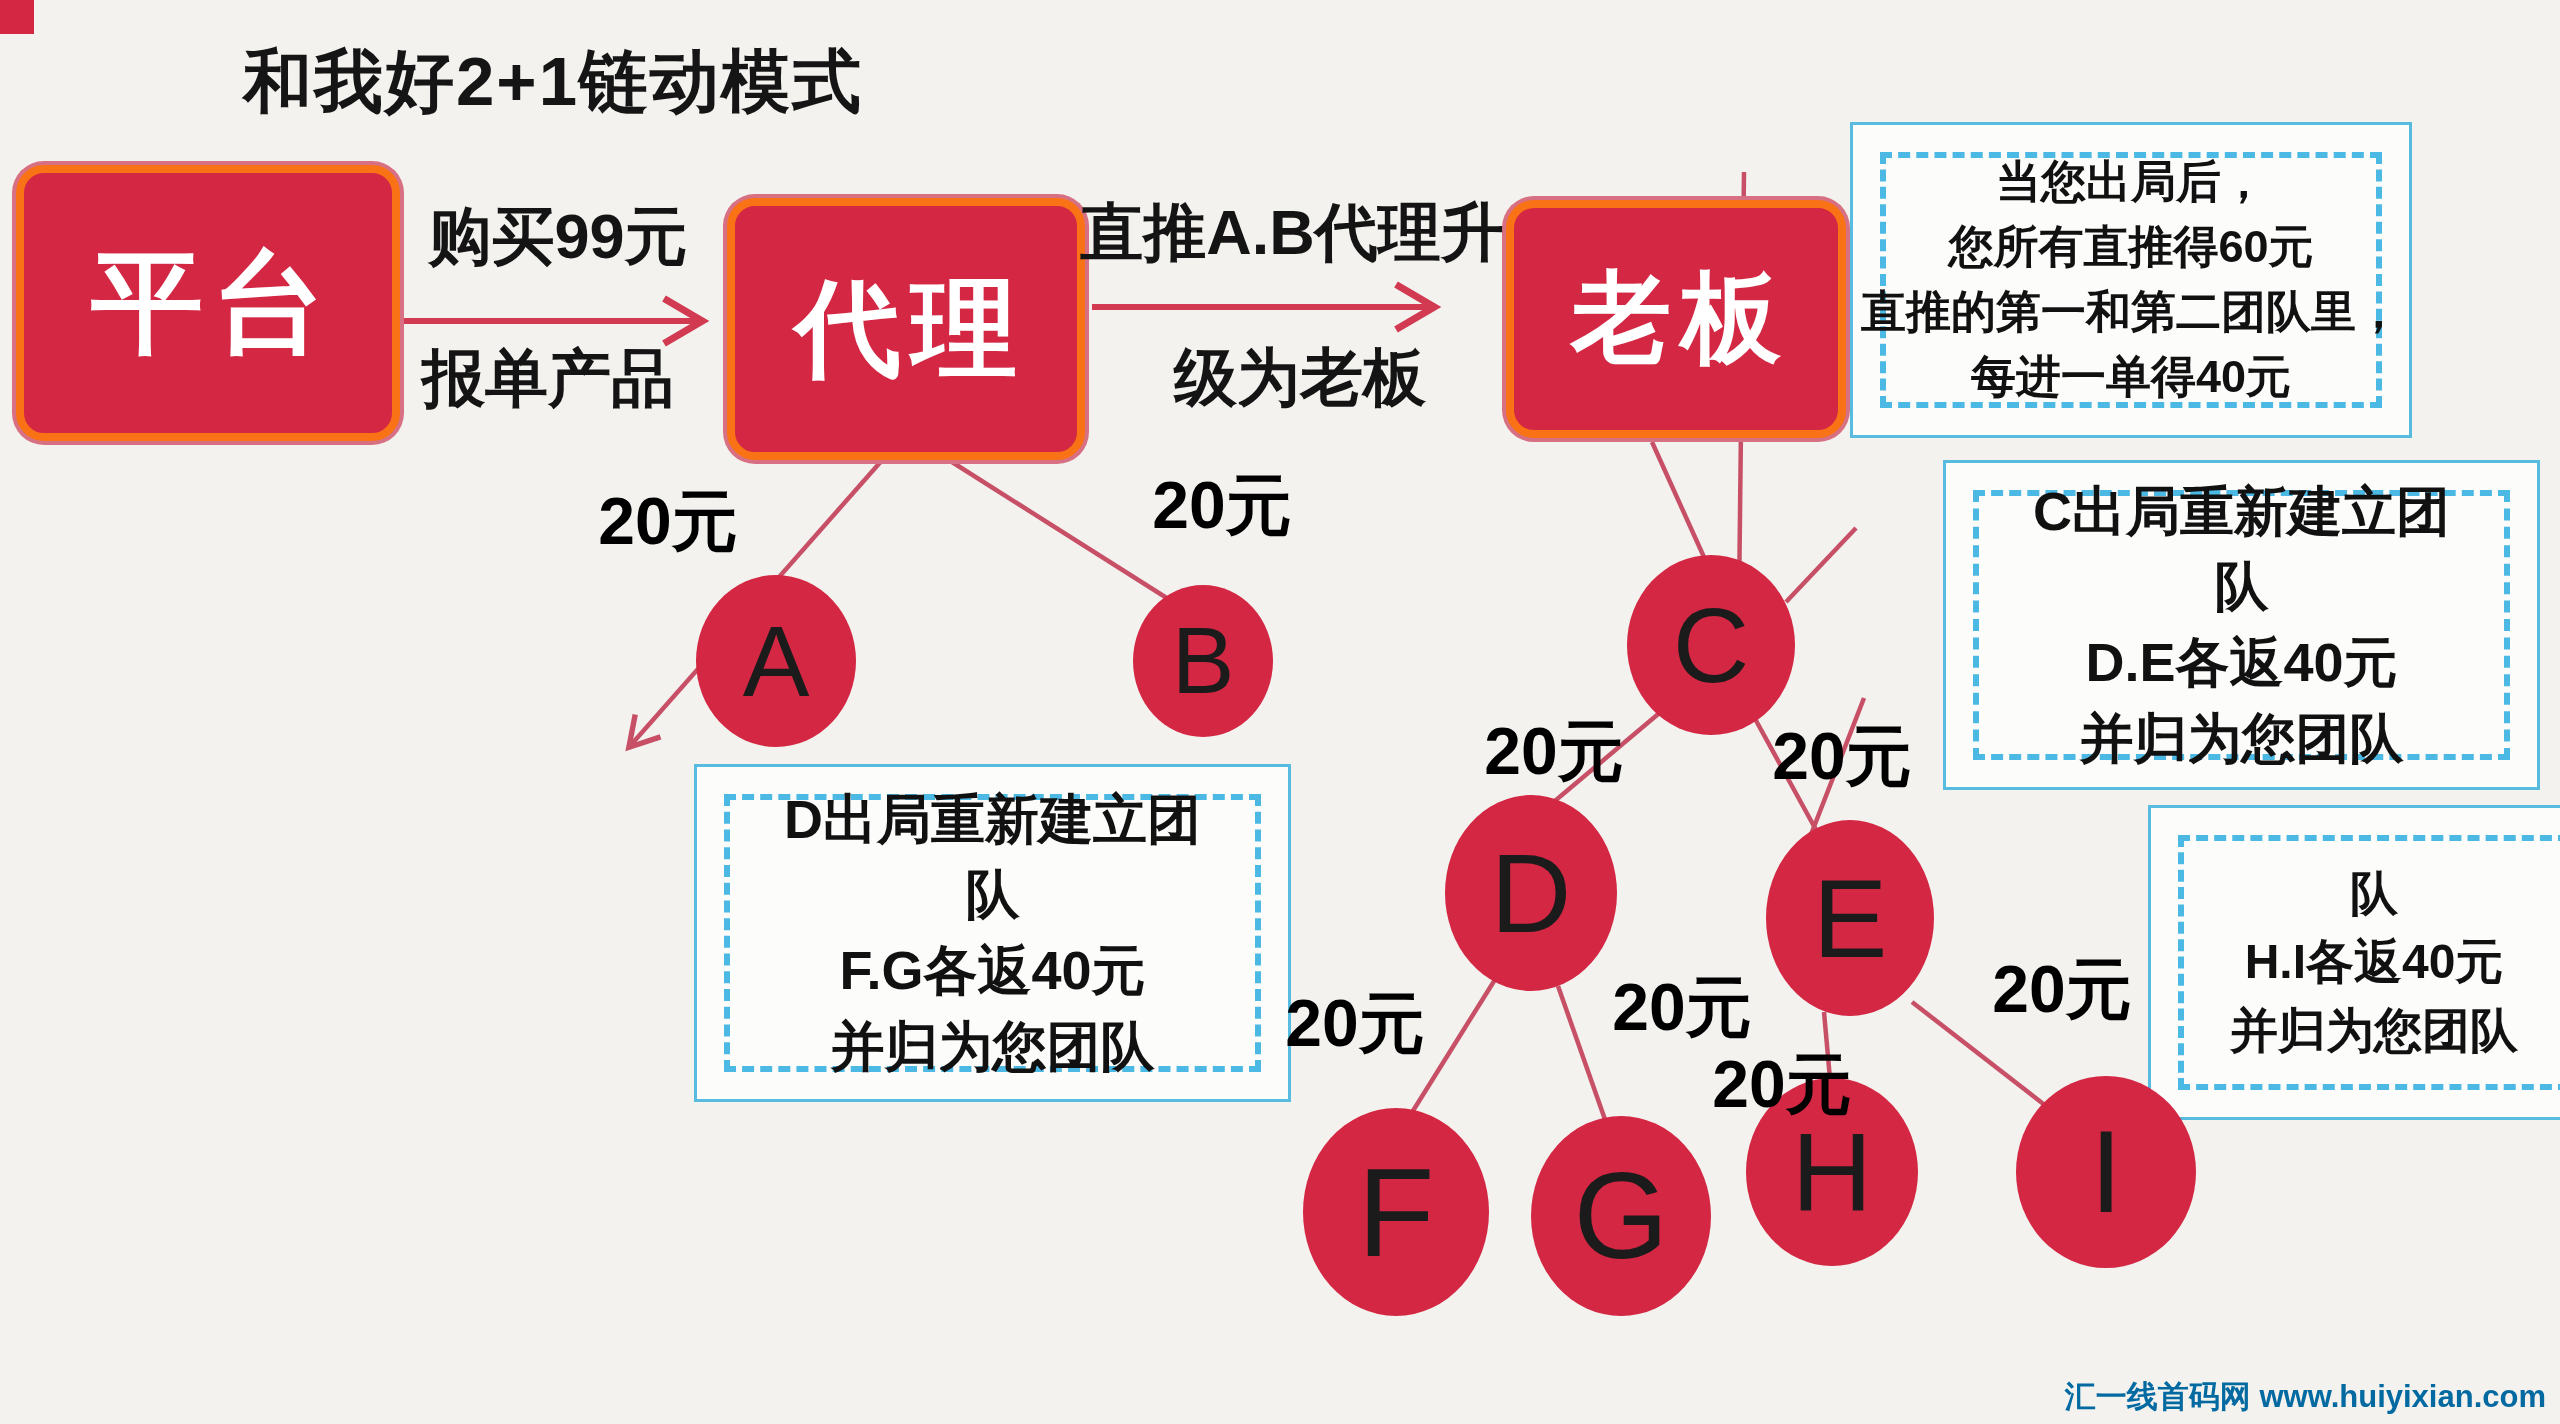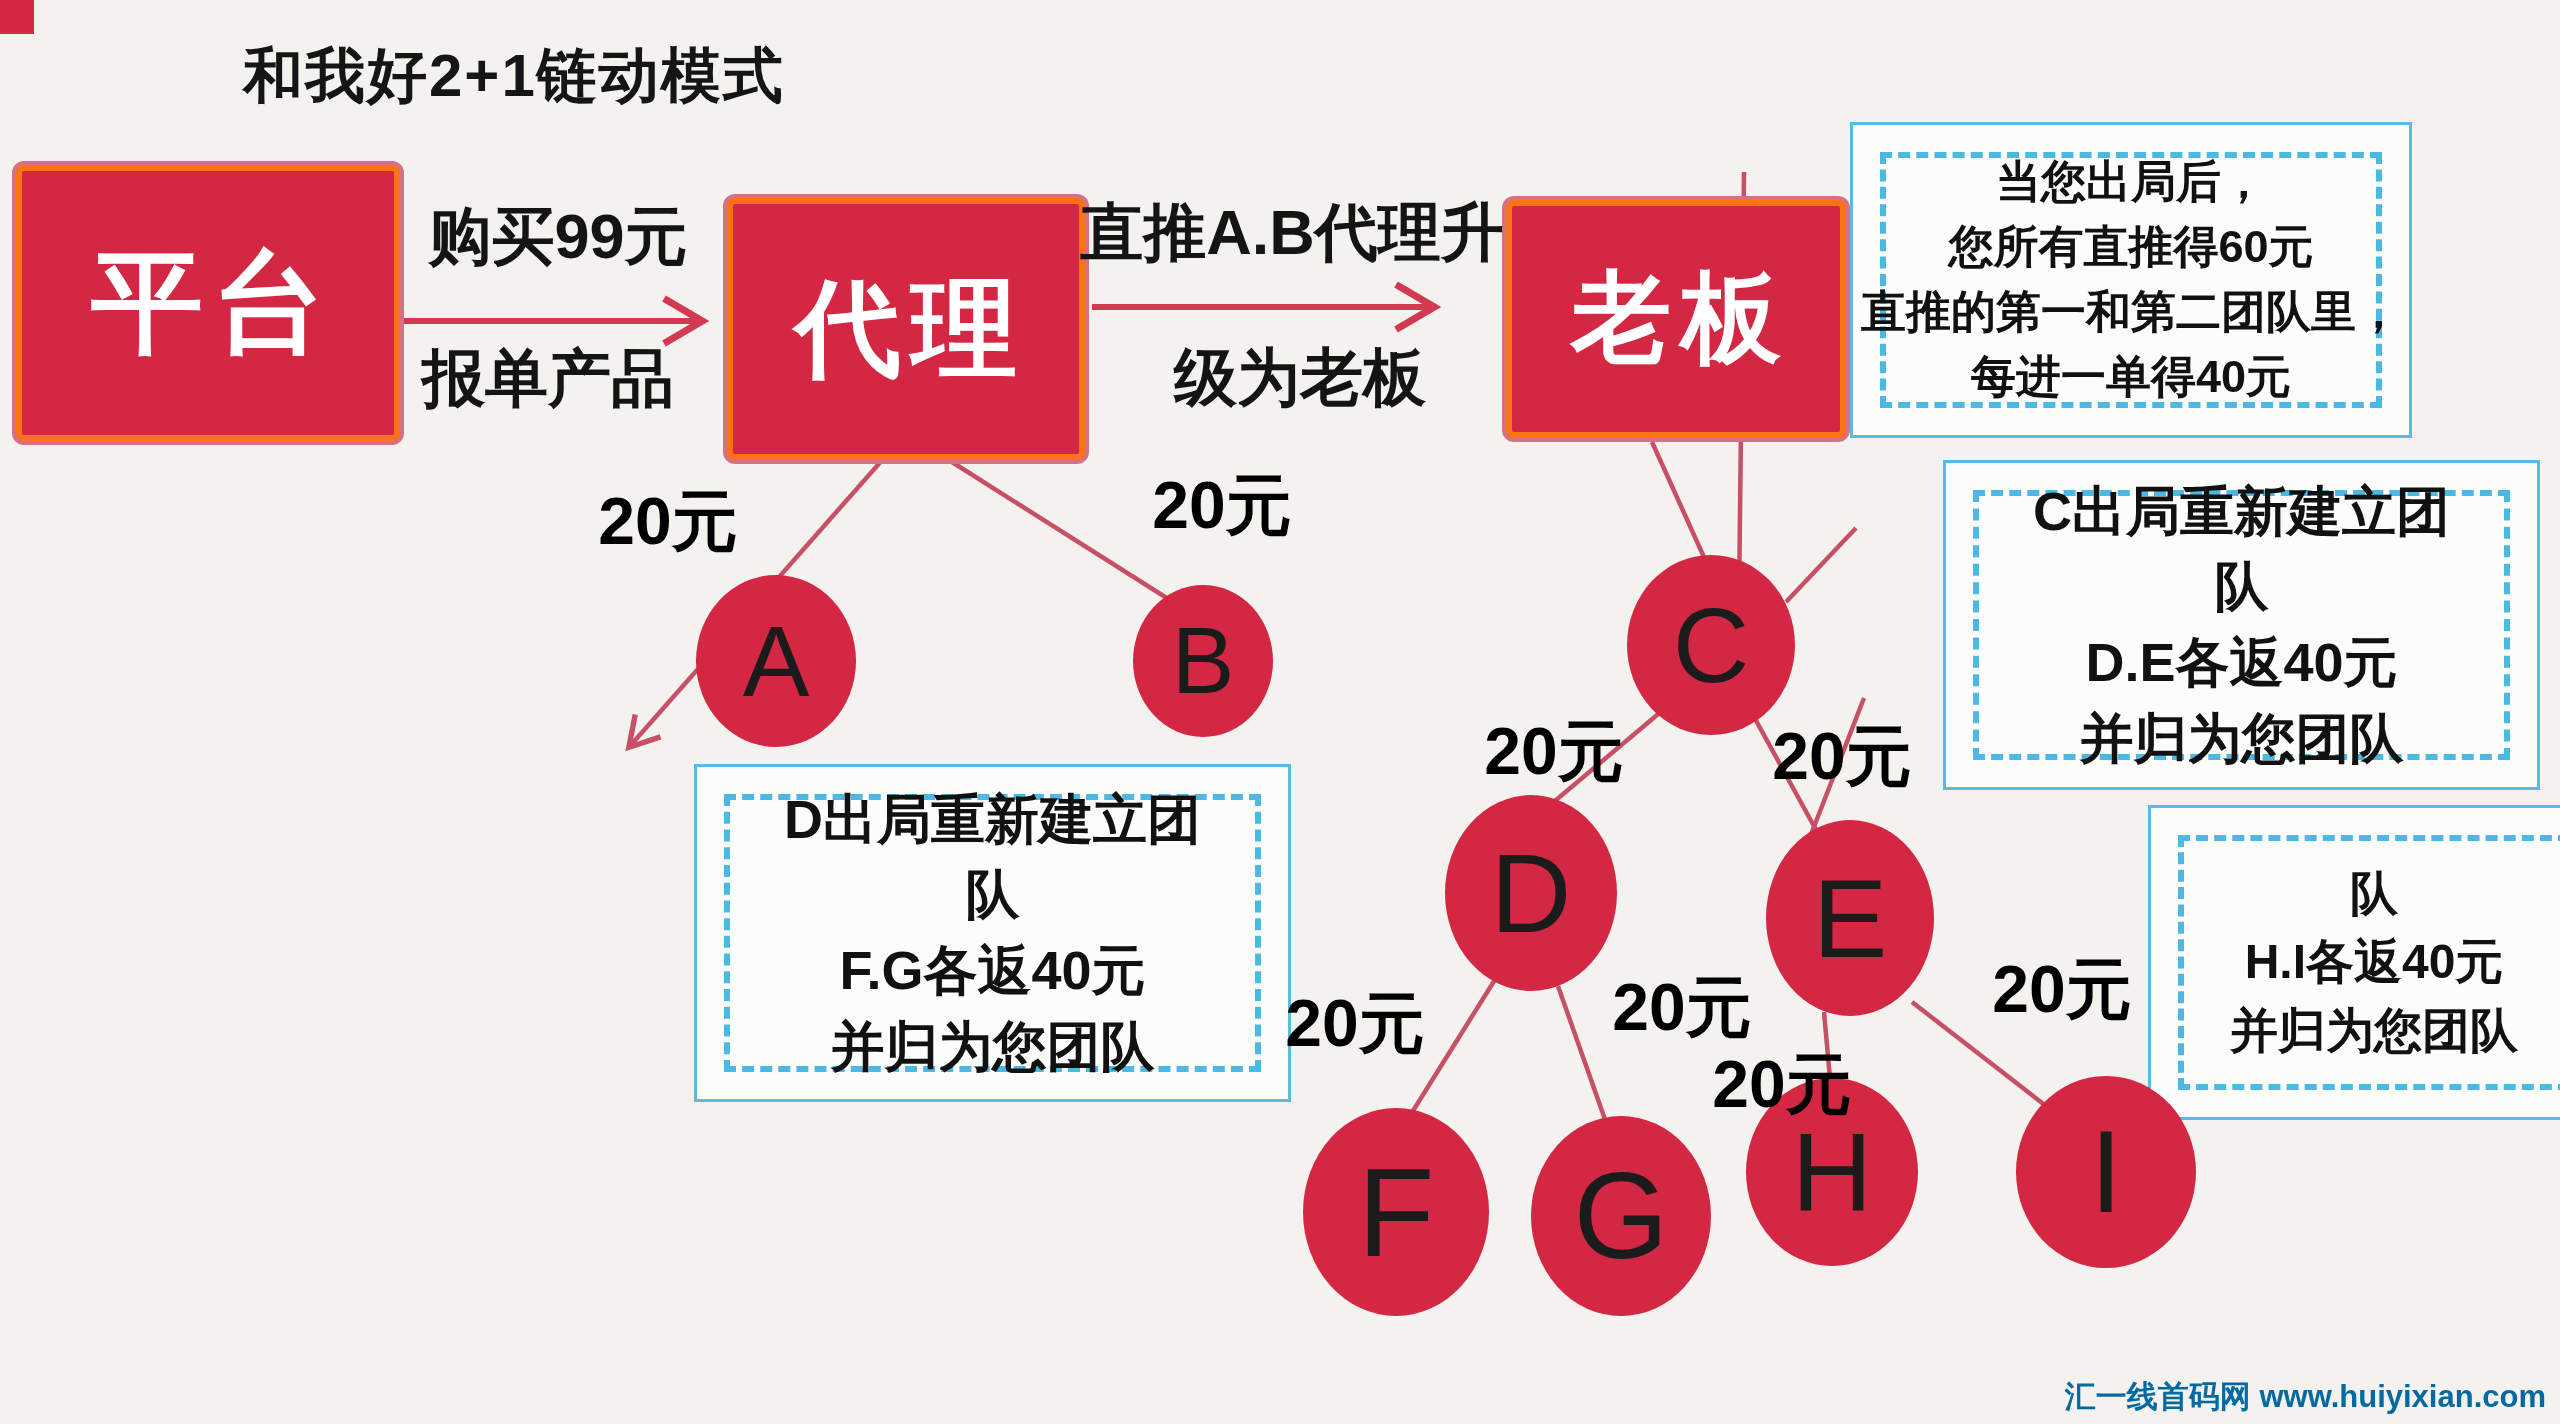--- a/index.html
+++ b/index.html
@@ -5,28 +5,28 @@
   html,body { margin:0; padding:0; background:#e9e8e6; }
   #canvas {
     position:relative; width:2560px; height:1424px; overflow:hidden;
     background:#f3f2ef;
     font-family:"Liberation Sans","DejaVu Sans",sans-serif;
     color:#131313;
   }
   .corner-mark { position:absolute; left:0; top:0; width:34px; height:34px; background:#d32743; z-index:5; }
   .title {
     position:absolute; left:243px; top:36px; margin:0;
-    font-size:60px; font-weight:bold; letter-spacing:2px; color:#151515; z-index:5;
+    font-size:69px; font-weight:bold; letter-spacing:2px; color:#151515; z-index:5;
     white-space:nowrap;
   }
   #lines { position:absolute; left:0; top:0; z-index:1; }
   .red-box {
     position:absolute; z-index:4;
-    background:#d32743; border:6px solid #f97316; box-shadow:0 0 0 4px #d87083;
-    border-radius:8px; box-sizing:border-box;
+    background:#d32743; border:8px solid #f97316; box-shadow:0 0 0 4px #d87083;
+    border-radius:28px; box-sizing:border-box;
     display:flex; align-items:center; justify-content:center;
   }
   .red-box span { color:#ffffff; font-weight:bold; letter-spacing:10px; text-indent:10px; }
   .arrow-label {
     position:absolute; transform:translate(-50%,-50%); z-index:5;
     font-size:63px; font-weight:bold; white-space:nowrap; color:#141414;
   }
   .member {
     position:absolute; z-index:3; background:#d32743; border-radius:50%;
     display:flex; align-items:center; justify-content:center;

